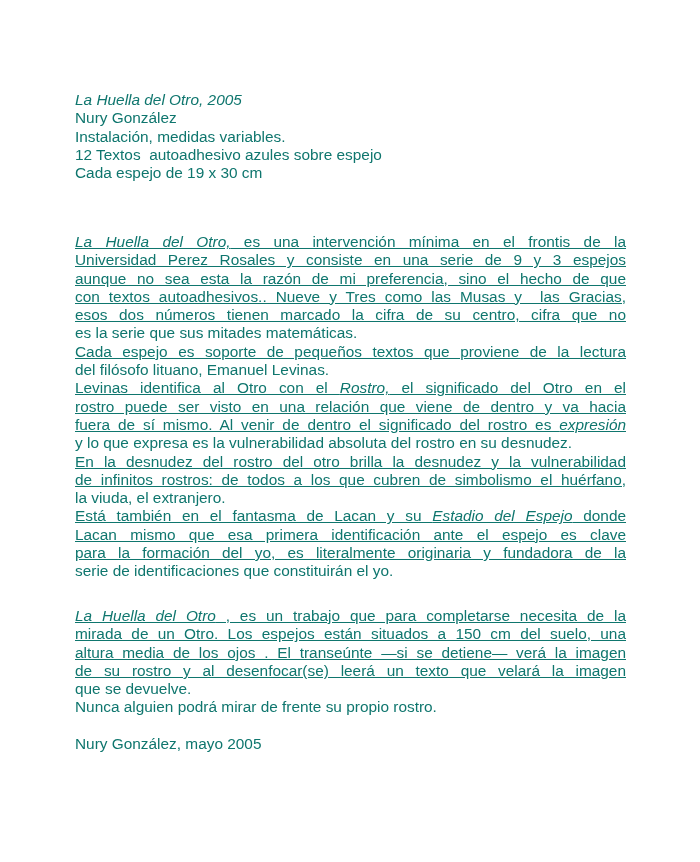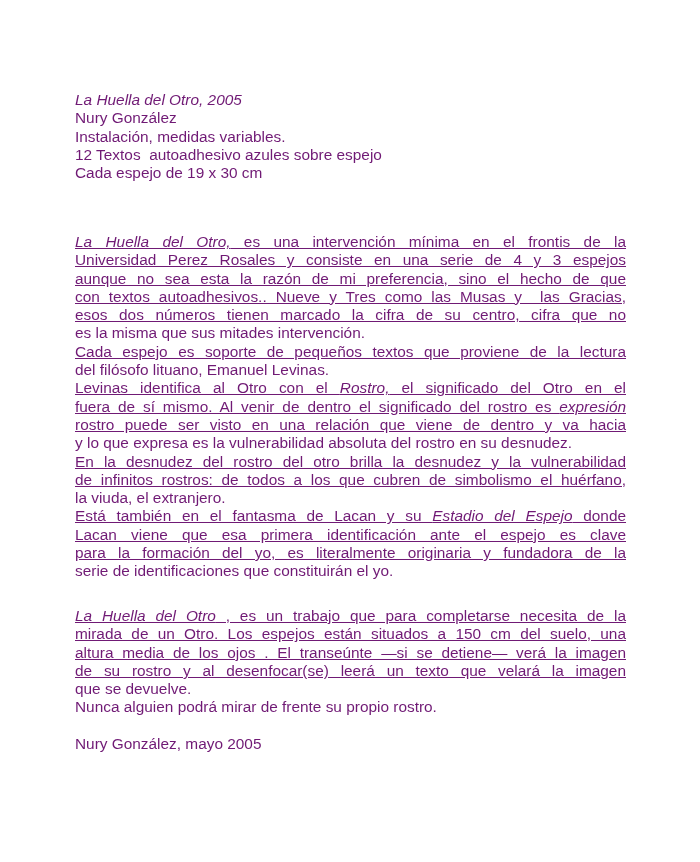--- a/index.html
+++ b/index.html
@@ -34,46 +34,46 @@
     text-align: justify;
     text-align-last: justify;
     text-decoration: underline;
   }
   .seg { font-style: normal; }
   .seg.i { font-style: italic; }
 </style>
 </head>
 <body>
 
-<div class="page" style="background: rgb(255, 255, 255); color: #701a75;">
+<div class="page" style="background: rgb(255, 255, 255); color: #0f766e;">
   <div class="block" style="top: 91px;">
       <div class="line"><span class="seg i">La Huella del Otro, 2005</span></div>
       <div class="line"><span class="seg">Nury González</span></div>
       <div class="line"><span class="seg">Instalación, medidas variables.</span></div>
       <div class="line"><span class="seg">12 Textos  autoadhesivo azules sobre espejo</span></div>
       <div class="line"><span class="seg">Cada espejo de 19 x 30 cm</span></div>
     </div>
   <div class="block" style="top: 233px;">
       <div class="line j"><span class="seg i">La Huella del Otro,</span><span class="seg"> es una intervención mínima en el frontis de la</span></div>
-      <div class="line j"><span class="seg">Universidad Perez Rosales y consiste en una serie de 4 y 3 espejos</span></div>
+      <div class="line j"><span class="seg">Universidad Perez Rosales y consiste en una serie de 9 y 3 espejos</span></div>
       <div class="line j"><span class="seg">aunque no sea esta la razón de mi preferencia, sino el hecho de que</span></div>
       <div class="line j"><span class="seg">con textos autoadhesivos.. Nueve y Tres como las Musas y  las Gracias,</span></div>
       <div class="line j"><span class="seg">esos dos números tienen marcado la cifra de su centro, cifra que no</span></div>
-      <div class="line"><span class="seg">es la misma que sus mitades intervención.</span></div>
+      <div class="line"><span class="seg">es la serie que sus mitades matemáticas.</span></div>
       <div class="line j"><span class="seg">Cada espejo es soporte de pequeños textos que proviene de la lectura</span></div>
       <div class="line"><span class="seg">del filósofo lituano, Emanuel Levinas.</span></div>
       <div class="line j"><span class="seg">Levinas identifica al Otro con el </span><span class="seg i">Rostro,</span><span class="seg"> el significado del Otro en el</span></div>
+      <div class="line j"><span class="seg">rostro puede ser visto en una relación que viene de dentro y va hacia</span></div>
       <div class="line j"><span class="seg">fuera de sí mismo. Al venir de dentro el significado del rostro es </span><span class="seg i">expresión</span></div>
-      <div class="line j"><span class="seg">rostro puede ser visto en una relación que viene de dentro y va hacia</span></div>
       <div class="line"><span class="seg">y lo que expresa es la vulnerabilidad absoluta del rostro en su desnudez.</span></div>
       <div class="line j"><span class="seg">En la desnudez del rostro del otro brilla la desnudez y la vulnerabilidad</span></div>
       <div class="line j"><span class="seg">de infinitos rostros: de todos a los que cubren de simbolismo el huérfano,</span></div>
       <div class="line"><span class="seg">la viuda, el extranjero.</span></div>
       <div class="line j"><span class="seg">Está también en el fantasma de Lacan y su </span><span class="seg i">Estadio del Espejo</span><span class="seg"> donde</span></div>
-      <div class="line j"><span class="seg">Lacan viene que esa primera identificación ante el espejo es clave</span></div>
+      <div class="line j"><span class="seg">Lacan mismo que esa primera identificación ante el espejo es clave</span></div>
       <div class="line j"><span class="seg">para la formación del yo, es literalmente originaria y fundadora de la</span></div>
       <div class="line"><span class="seg">serie de identificaciones que constituirán el yo.</span></div>
     </div>
   <div class="block" style="top: 607px;">
       <div class="line j"><span class="seg i">La Huella del Otro</span><span class="seg"> , es un trabajo que para completarse necesita de la</span></div>
       <div class="line j"><span class="seg">mirada de un Otro. Los espejos están situados a 150 cm del suelo, una</span></div>
       <div class="line j"><span class="seg">altura media de los ojos . El transeúnte —si se detiene— verá la imagen</span></div>
       <div class="line j"><span class="seg">de su rostro y al desenfocar(se) leerá un texto que velará la imagen</span></div>
       <div class="line"><span class="seg">que se devuelve.</span></div>
       <div class="line"><span class="seg">Nunca alguien podrá mirar de frente su propio rostro.</span></div>

